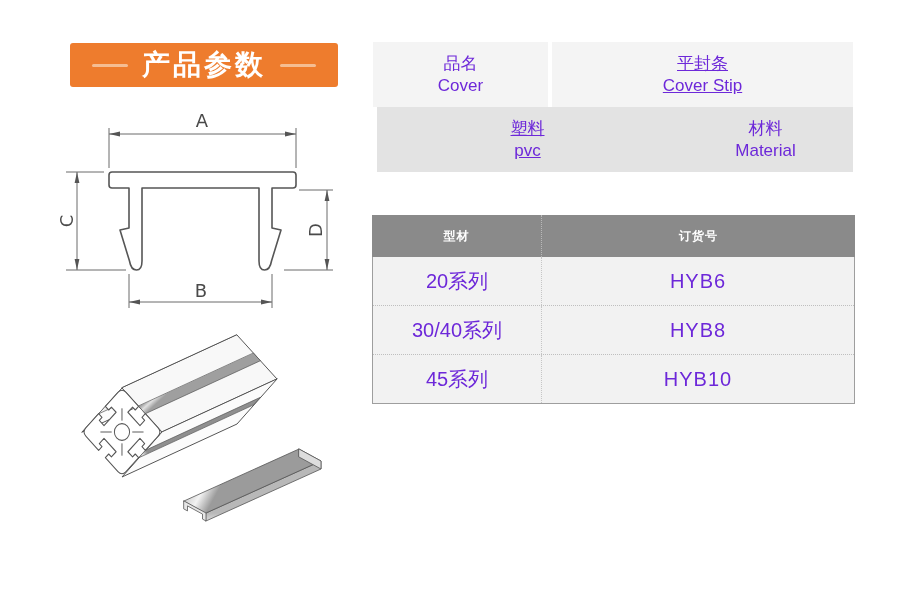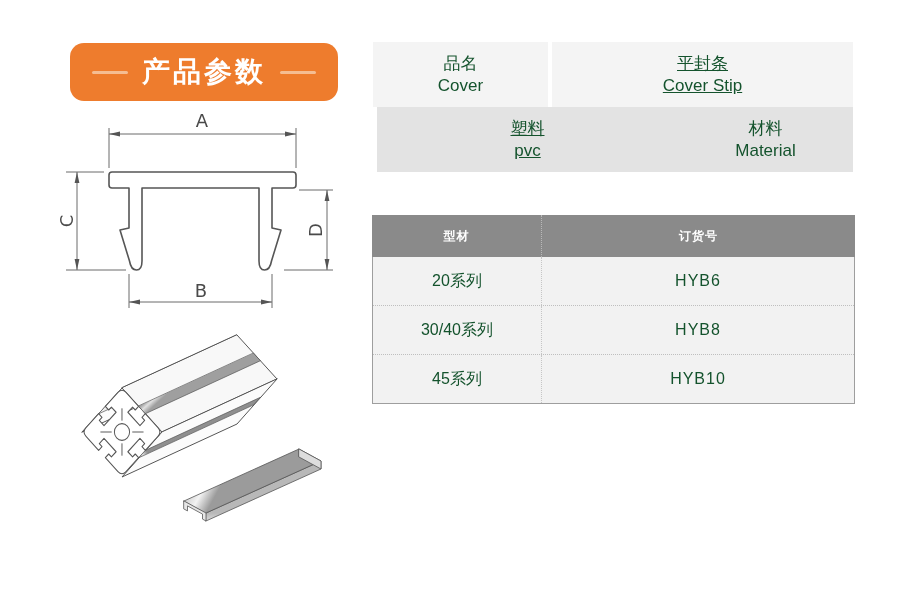--- a/index.html
+++ b/index.html
@@ -2,56 +2,56 @@
 <html><head>
 <meta charset="utf-8">
 <style>
   html,body{margin:0;padding:0;background:#fff;}
   .stage{
     position:relative;width:920px;height:608px;background:#fff;overflow:hidden;
     font-family:"Liberation Sans","DejaVu Sans",sans-serif;color:#3f3f3f;
   }
   
   .banner{
-    position:absolute;left:70px;top:43px;width:268px;height:58px;
-    background:#EE7C2D;border-radius:14px;
+    position:absolute;left:70px;top:43px;width:268px;height:44px;
+    background:#EE7C2D;border-radius:3px;
     display:flex;align-items:center;justify-content:center;
   }
   .banner .dash{width:36px;height:3px;background:#F5BD92;border-radius:2px;flex:0 0 auto;}
   .banner .title{
     margin:0 14px;color:#fff;font-size:28px;font-weight:bold;letter-spacing:3px;white-space:nowrap;
   }
   
   .svg-abs{position:absolute;}
   
   .spec-table{position:absolute;left:373px;top:42px;width:480px;}
   .spec-row{display:flex;width:100%;height:65px;}
   .spec-cell{
     display:flex;flex-direction:column;align-items:center;justify-content:center;
-    font-size:17px;line-height:22px;text-align:center;color:#14532d;
+    font-size:17px;line-height:22px;text-align:center;color:#6d28d9;
   }
   .spec-cell.c1{width:175px;}
   .spec-cell.c2{width:301px;margin-left:4px;text-decoration:underline;}
   .spec-row.r1 .spec-cell{background:#F4F4F4;}
   .spec-row.r2 .spec-cell{background:#E3E3E3;}
   
   .order-table{position:absolute;left:372px;top:215px;width:483px;}
   .order-header{display:flex;height:42px;background:#8A8A8A;}
   .order-header .hcell{
     display:flex;align-items:center;justify-content:center;
     color:#fff;font-size:12px;font-weight:bold;letter-spacing:1px;
   }
   .order-header .hcell.c1{width:169px;border-right:1px dotted #b9b9b9;}
   .order-header .hcell.c2{flex:1;}
   .order-body{border:1px solid #9E9E9E;border-top:none;background:#F2F2F2;}
   .order-row{display:flex;height:48px;}
   .order-row + .order-row{border-top:1px dotted #BFBFBF;}
   .order-row .cell{
     display:flex;align-items:center;justify-content:center;
-    font-size:16px;color:#14532d;
+    font-size:20px;color:#6d28d9;
   }
   .order-row .cell.c1{width:168px;border-right:1px dotted #C6C6C6;}
   .order-row .cell.c2{flex:1;letter-spacing:1px;}
   
   .dim-label{font-family:"DejaVu Sans","Liberation Sans",sans-serif;font-size:18px;fill:#4a4a4a;}
 </style>
 </head>
 <body>
 
 <div class="stage">

